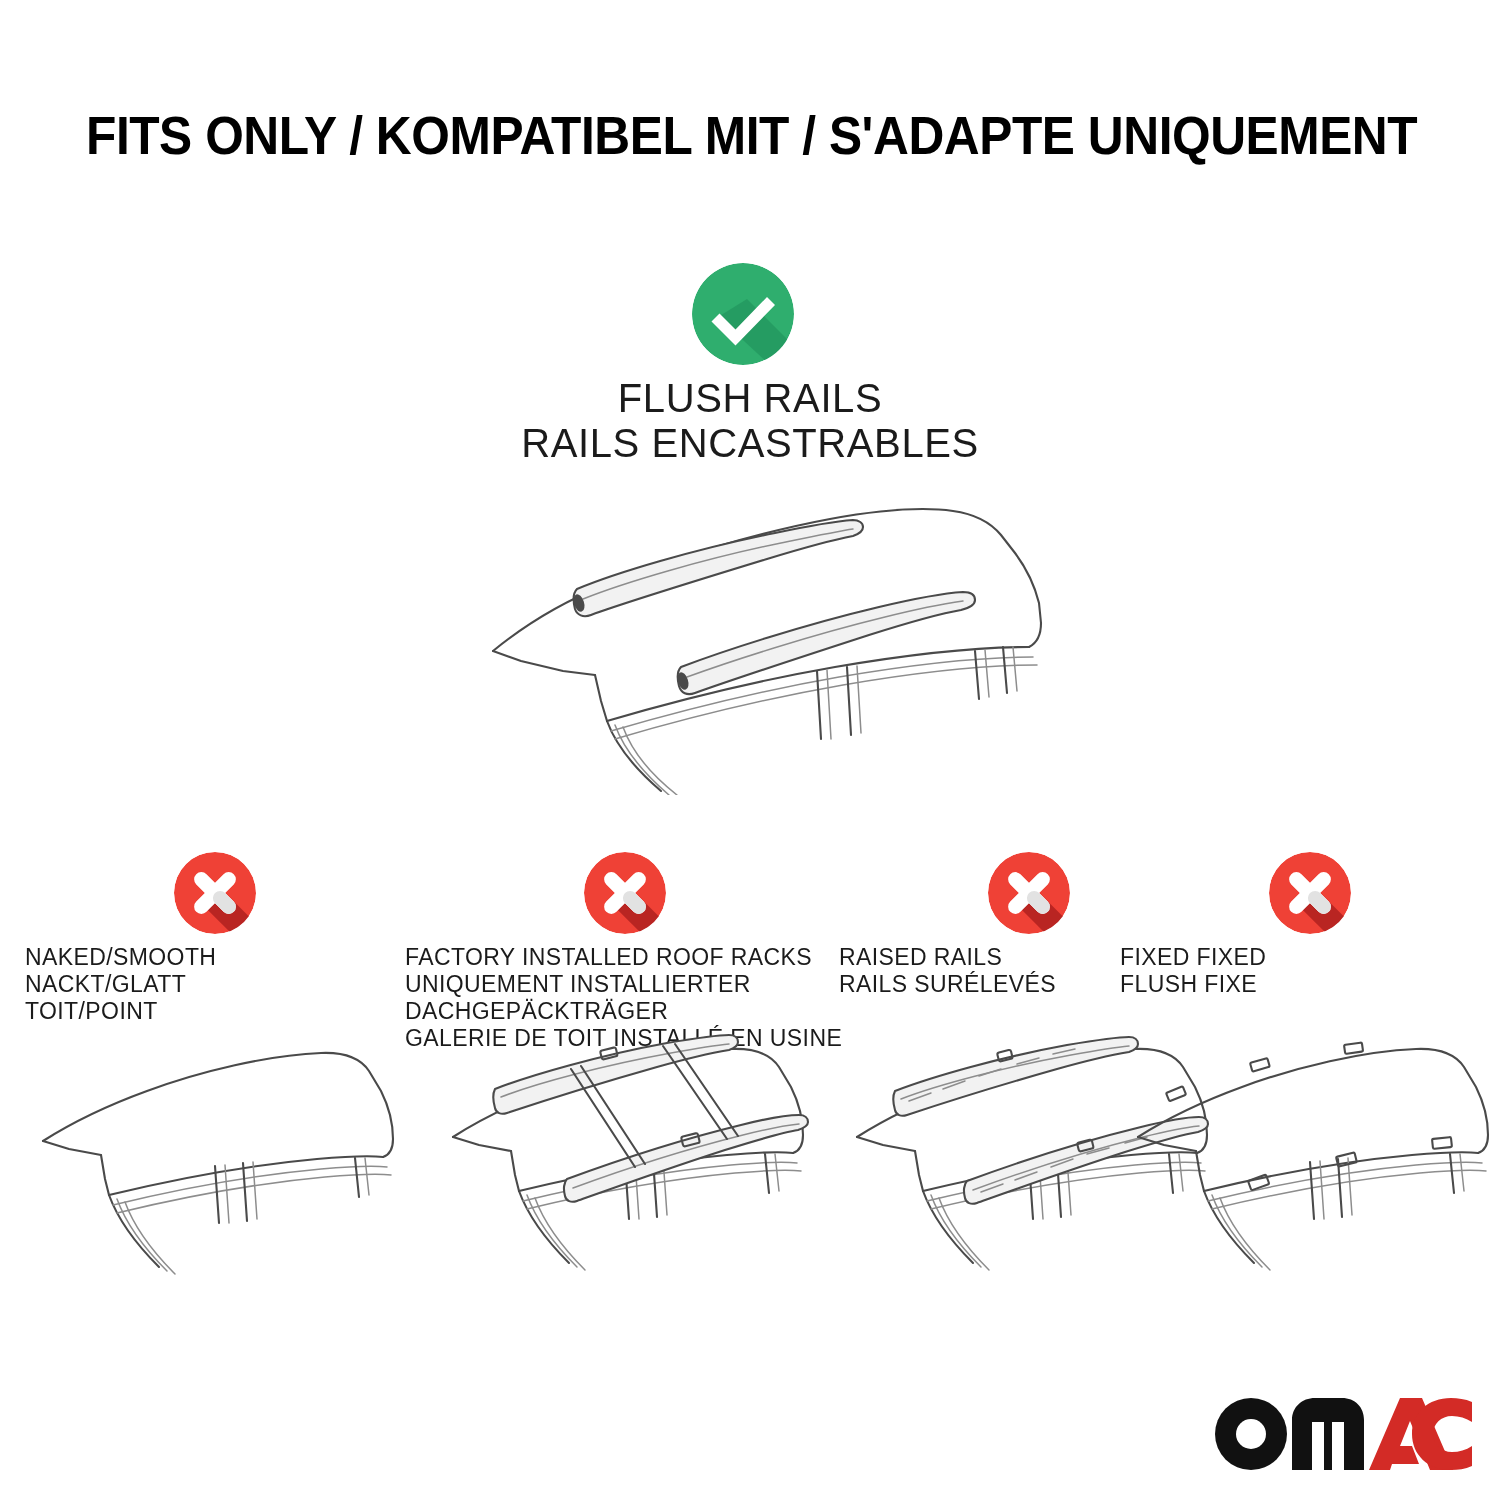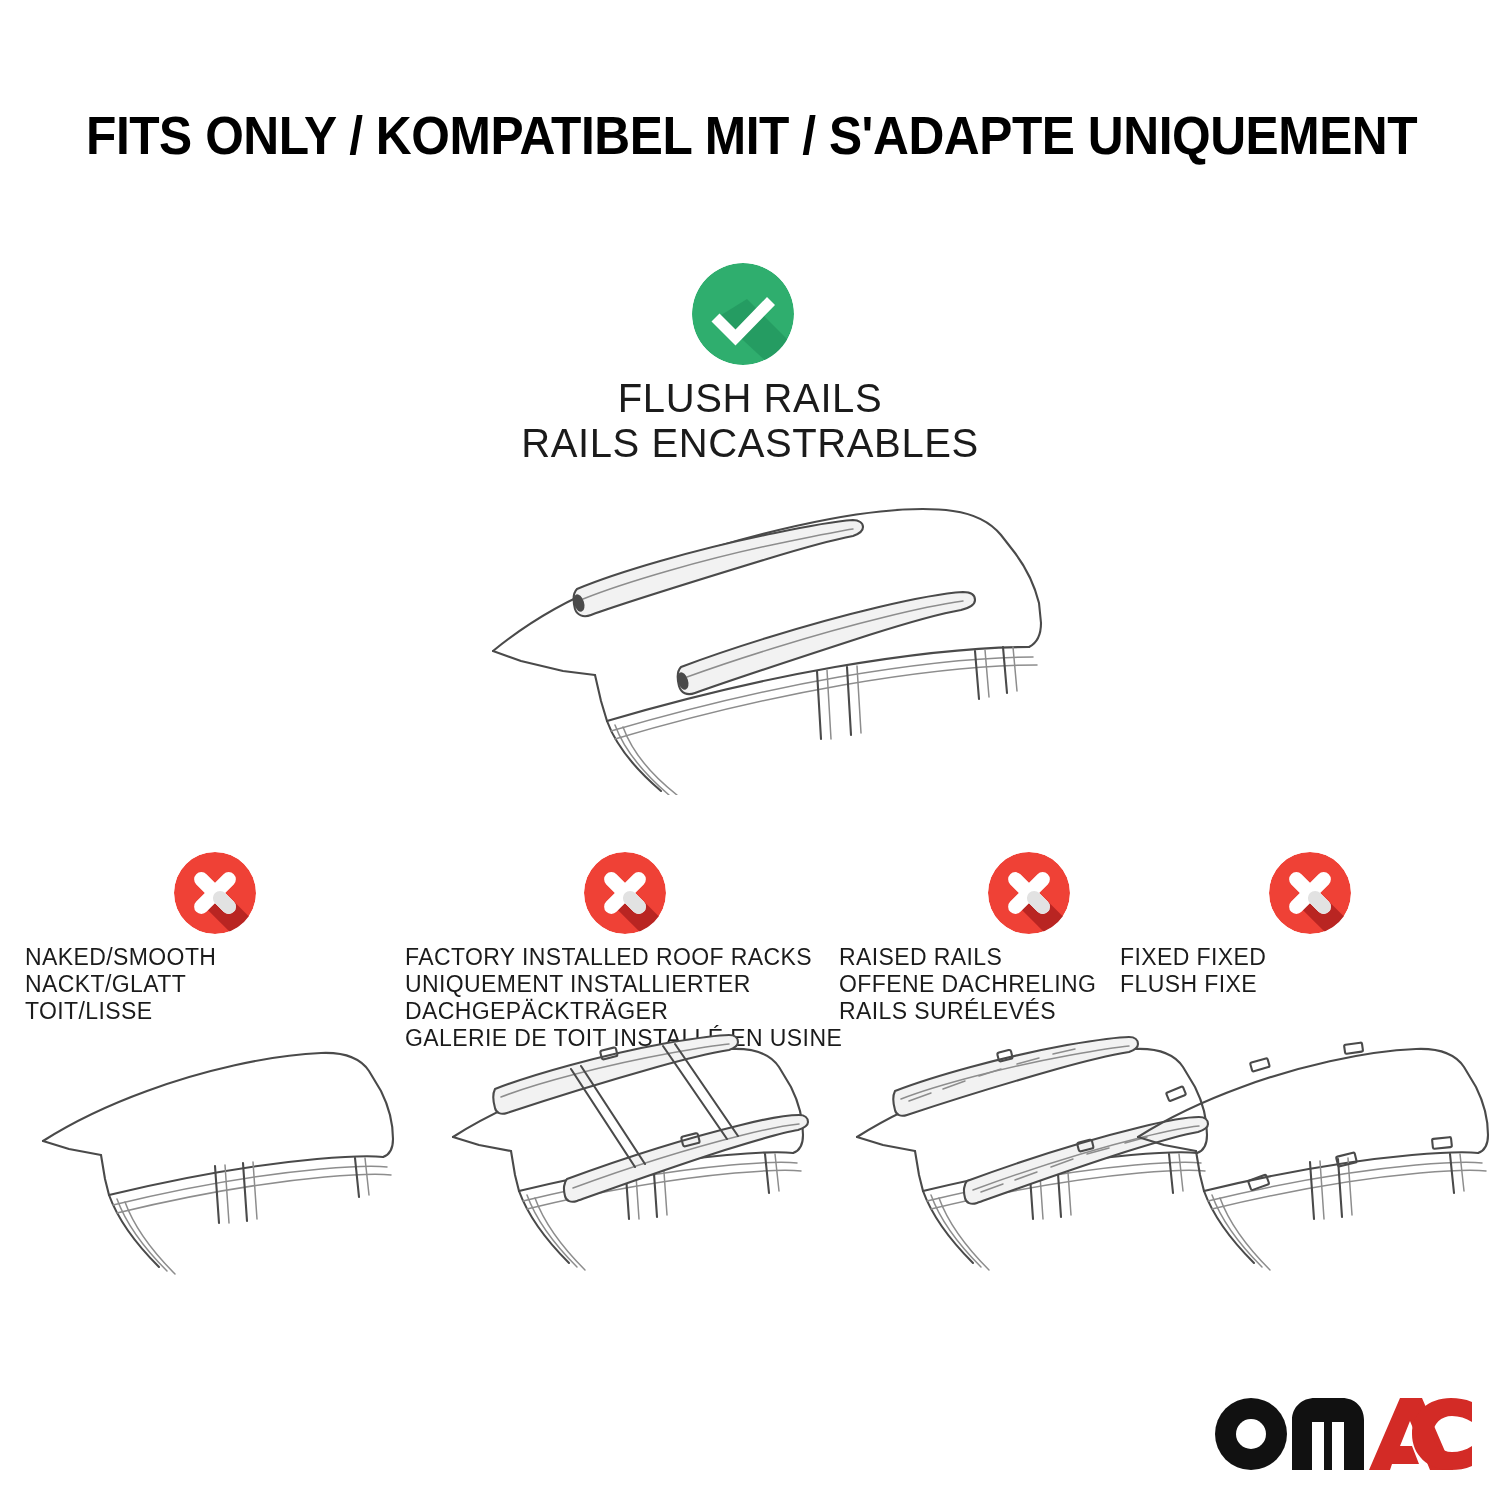--- a/index.html
+++ b/index.html
@@ -203,21 +203,21 @@
       <g>
         <rect x="42" y="18" width="18" height="66" rx="9" fill="#FFFFFF" transform="rotate(45 51 51)"></rect>
         <rect x="42" y="18" width="18" height="66" rx="9" fill="#FFFFFF" transform="rotate(-45 51 51)"></rect>
         <rect x="42" y="51" width="18" height="33" rx="9" fill="#E2E2E2" transform="rotate(-45 51 51)"></rect>
       </g>
     </svg>
   </div>
   <div class="col-label">
     <div>NAKED/SMOOTH</div>
     <div>NACKT/GLATT</div>
-    <div>TOIT/LISSE</div>
+    <div>TOIT/POINT</div>
   </div>
   <div class="col-art">
     <svg width="380" height="250" viewBox="0 0 380 250">
       <path class="art-stroke" d="M18 96 C 40 82 78 62 122 46 C 176 26 244 10 296 8
                                    C 320 7 336 14 344 26 L 356 46 C 364 62 368 80 368 94
                                    C 368 104 364 110 358 112"></path>
       <path class="art-stroke" d="M18 96 L 44 104 L 76 110"></path>
       <path class="art-stroke" d="M76 110 L 80 134 L 84 150"></path>
       <path class="art-stroke" d="M84 150 C 92 172 108 196 134 222"></path>
       <path class="art-stroke-thin" d="M92 154 C 100 176 116 200 142 226"></path>
@@ -304,21 +304,20 @@
       <path d="M53 40 L102 89 L102 102 L72 102 L33 63 Z" fill="#A71C1C" opacity="0.75"></path>
       <g>
         <rect x="42" y="18" width="18" height="66" rx="9" fill="#FFFFFF" transform="rotate(45 51 51)"></rect>
         <rect x="42" y="18" width="18" height="66" rx="9" fill="#FFFFFF" transform="rotate(-45 51 51)"></rect>
         <rect x="42" y="51" width="18" height="33" rx="9" fill="#E2E2E2" transform="rotate(-45 51 51)"></rect>
       </g>
     </svg>
   </div>
   <div class="col-label">
     <div>RAISED RAILS</div>
-    <div>OFFENE DACHRELING</div>
     <div>RAILS SURÉLEVÉS</div>
   </div>
   <div class="col-art">
     <svg width="380" height="250" viewBox="0 0 380 250" style="position:relative;top:-14px;">
       <path class="art-stroke" d="M18 106 C 40 92 78 72 122 56 C 176 36 244 20 296 18
                                    C 320 17 336 24 344 36 L 356 56 C 364 72 368 90 368 104
                                    C 368 114 364 120 358 122"></path>
       <path class="art-stroke" d="M18 106 L 44 114 L 76 120"></path>
       <path class="art-stroke" d="M76 120 L 80 144 L 84 160"></path>
       <path class="art-stroke" d="M84 160 C 92 182 108 206 134 232"></path>

